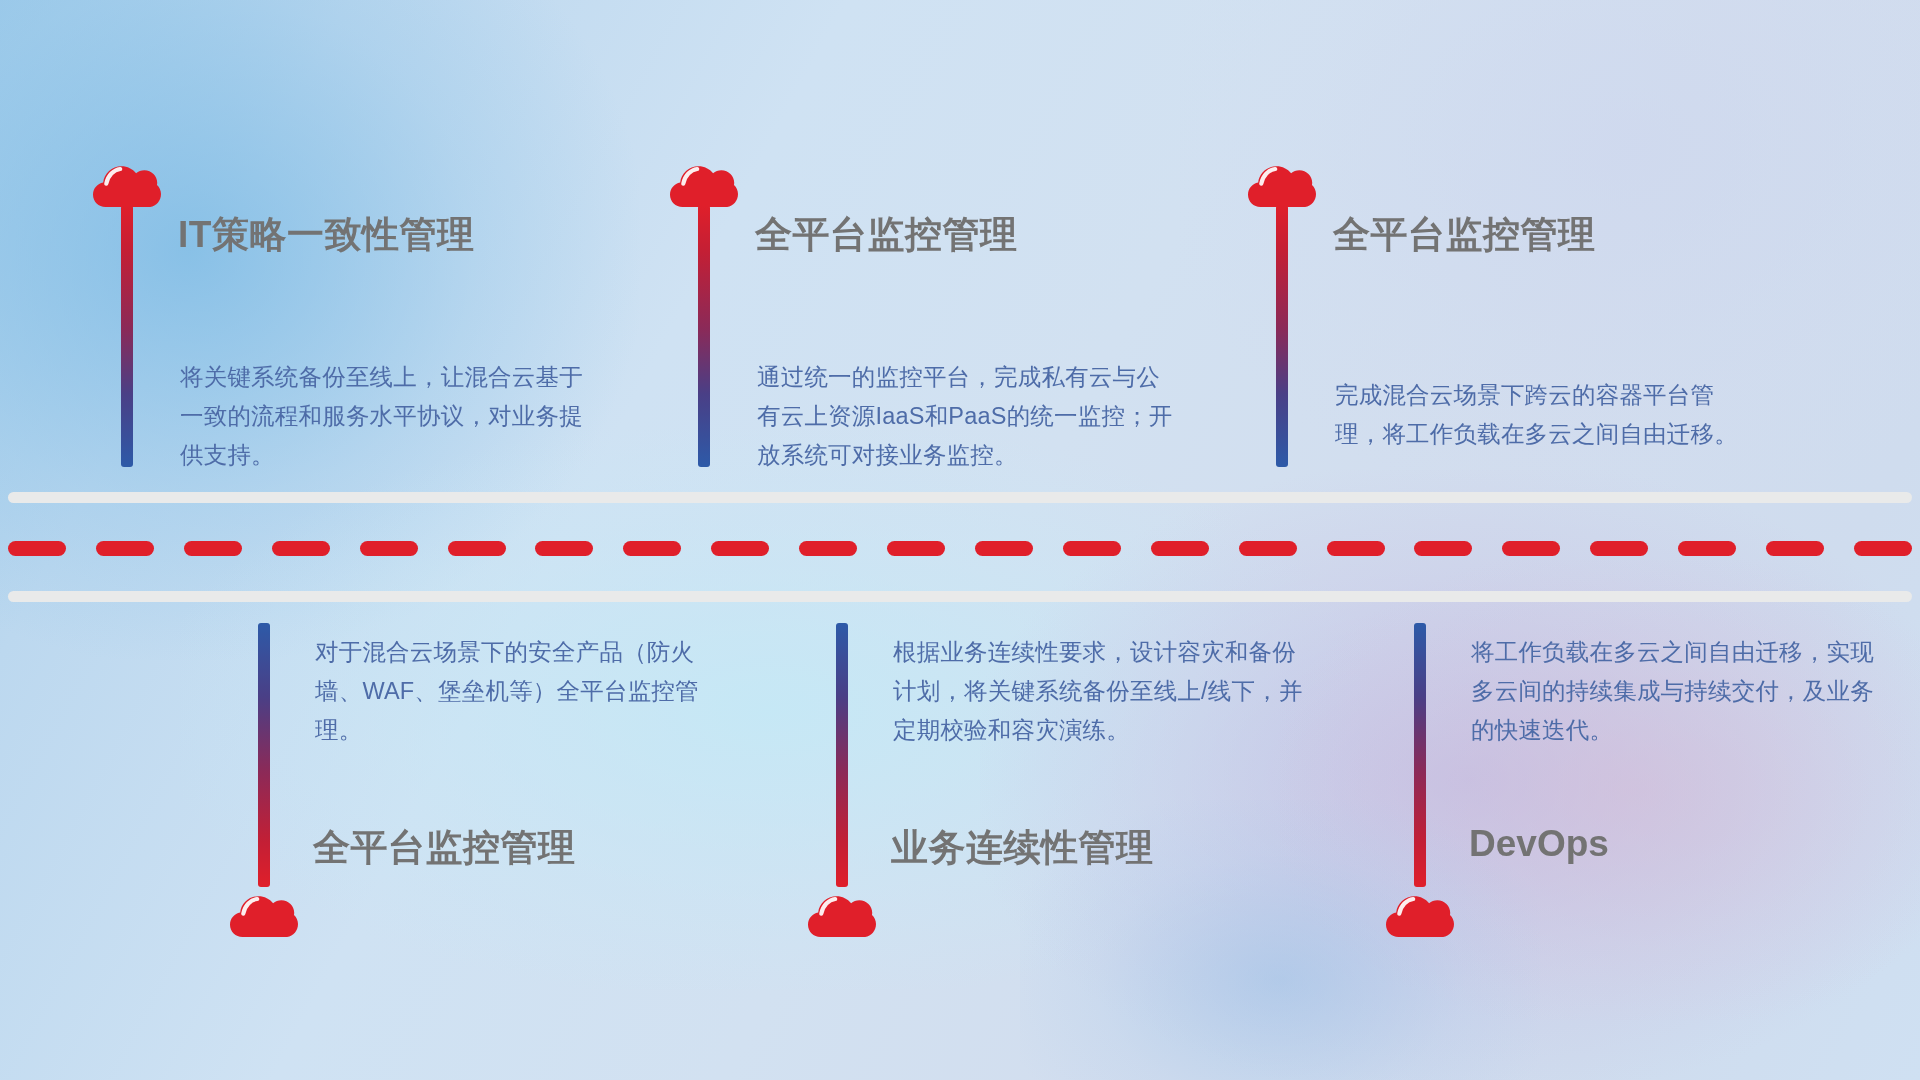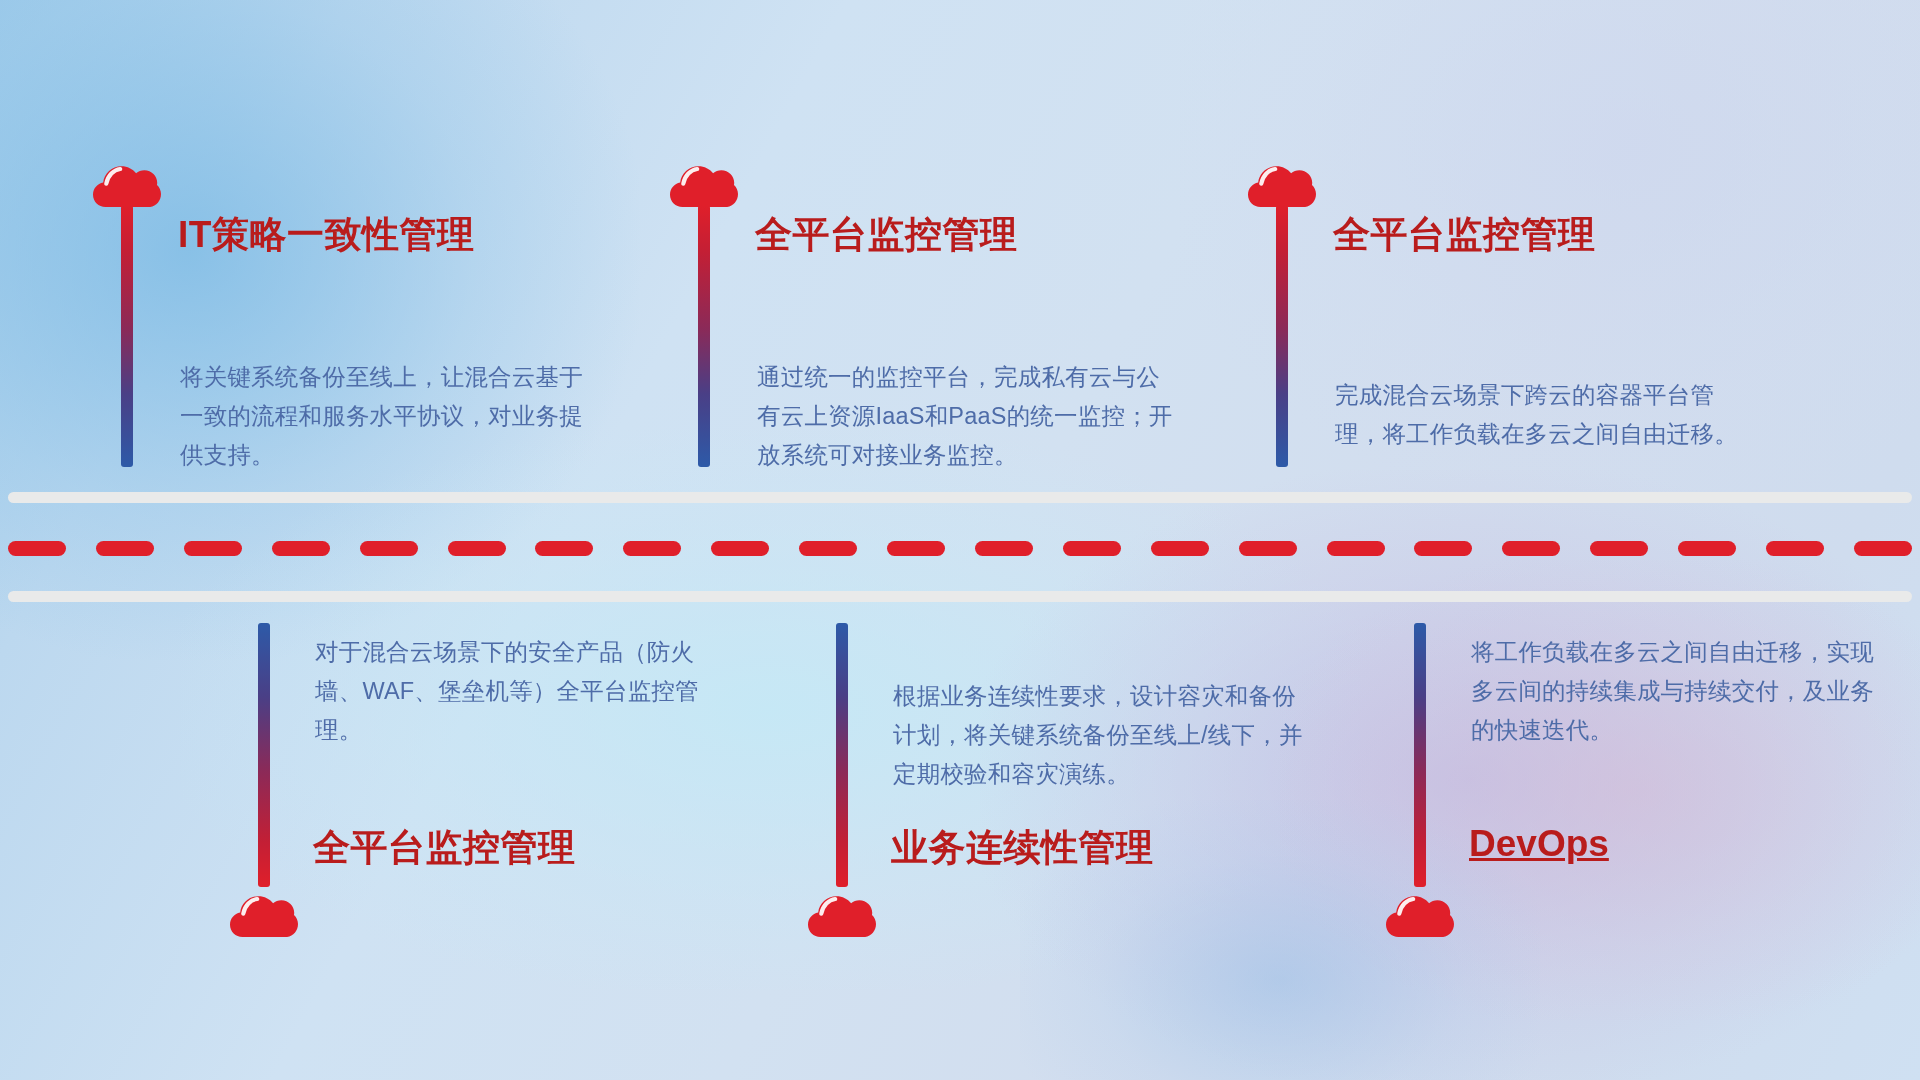--- a/index.html
+++ b/index.html
@@ -70,24 +70,24 @@
   .stem {
     position:absolute; width:12px; border-radius:3px;
   }
   .stem-down { background:linear-gradient(180deg,#e01f2a 0%,#c31f35 18%,#8b2a58 47%,#4a3f86 72%,#2d5aa8 100%); }
   .stem-up   { background:linear-gradient(180deg,#2d5aa8 0%,#4a3f86 28%,#8b2a58 56%,#c31f35 83%,#e01f2a 100%); }
 
   .cloud { position:absolute; width:68px; height:50px; }
 
   .title {
     position:absolute;
-    font-size:37px; font-weight:bold; color:#b91c1c;
+    font-size:37px; font-weight:bold; color:#737373;
     white-space:nowrap; letter-spacing:.5px;
   }
-  .title.latin { letter-spacing:0px;text-decoration:underline; }
+  .title.latin { letter-spacing:0px; }
 
   .body-text {
     position:absolute;
     font-size:23.5px; line-height:39px;
     color:#4e6ca8;
     letter-spacing:.2px;
   }
 </style>
 </head>
 <body>
@@ -218,21 +218,21 @@
   #top-col-2 .title { left:1333px; top:210px; }
   #top-col-2 .body-text { left:1335px; top:376px; width:420px; }
 
   
   #bot-col-0 .stem  { left:258px; top:623px; height:264px; }
   #bot-col-0 .body-text { left:315px; top:633px; width:420px; }
   #bot-col-0 .title { left:313px; top:823px; }
   #bot-col-0 .cloud { left:230px; top:888px; }
 
   #bot-col-1 .stem  { left:836px; top:623px; height:264px; }
-  #bot-col-1 .body-text { left:893px; top:633px; width:420px;margin-top:44px; }
+  #bot-col-1 .body-text { left:893px; top:633px; width:420px; }
   #bot-col-1 .title { left:891px; top:823px; }
   #bot-col-1 .cloud { left:808px; top:888px; }
 
   #bot-col-2 .stem  { left:1414px; top:623px; height:264px; }
   #bot-col-2 .body-text { left:1471px; top:633px; width:420px; }
   #bot-col-2 .title { left:1469px; top:823px; }
   #bot-col-2 .cloud { left:1386px; top:888px; }
 </style>
 
 </body></html>

